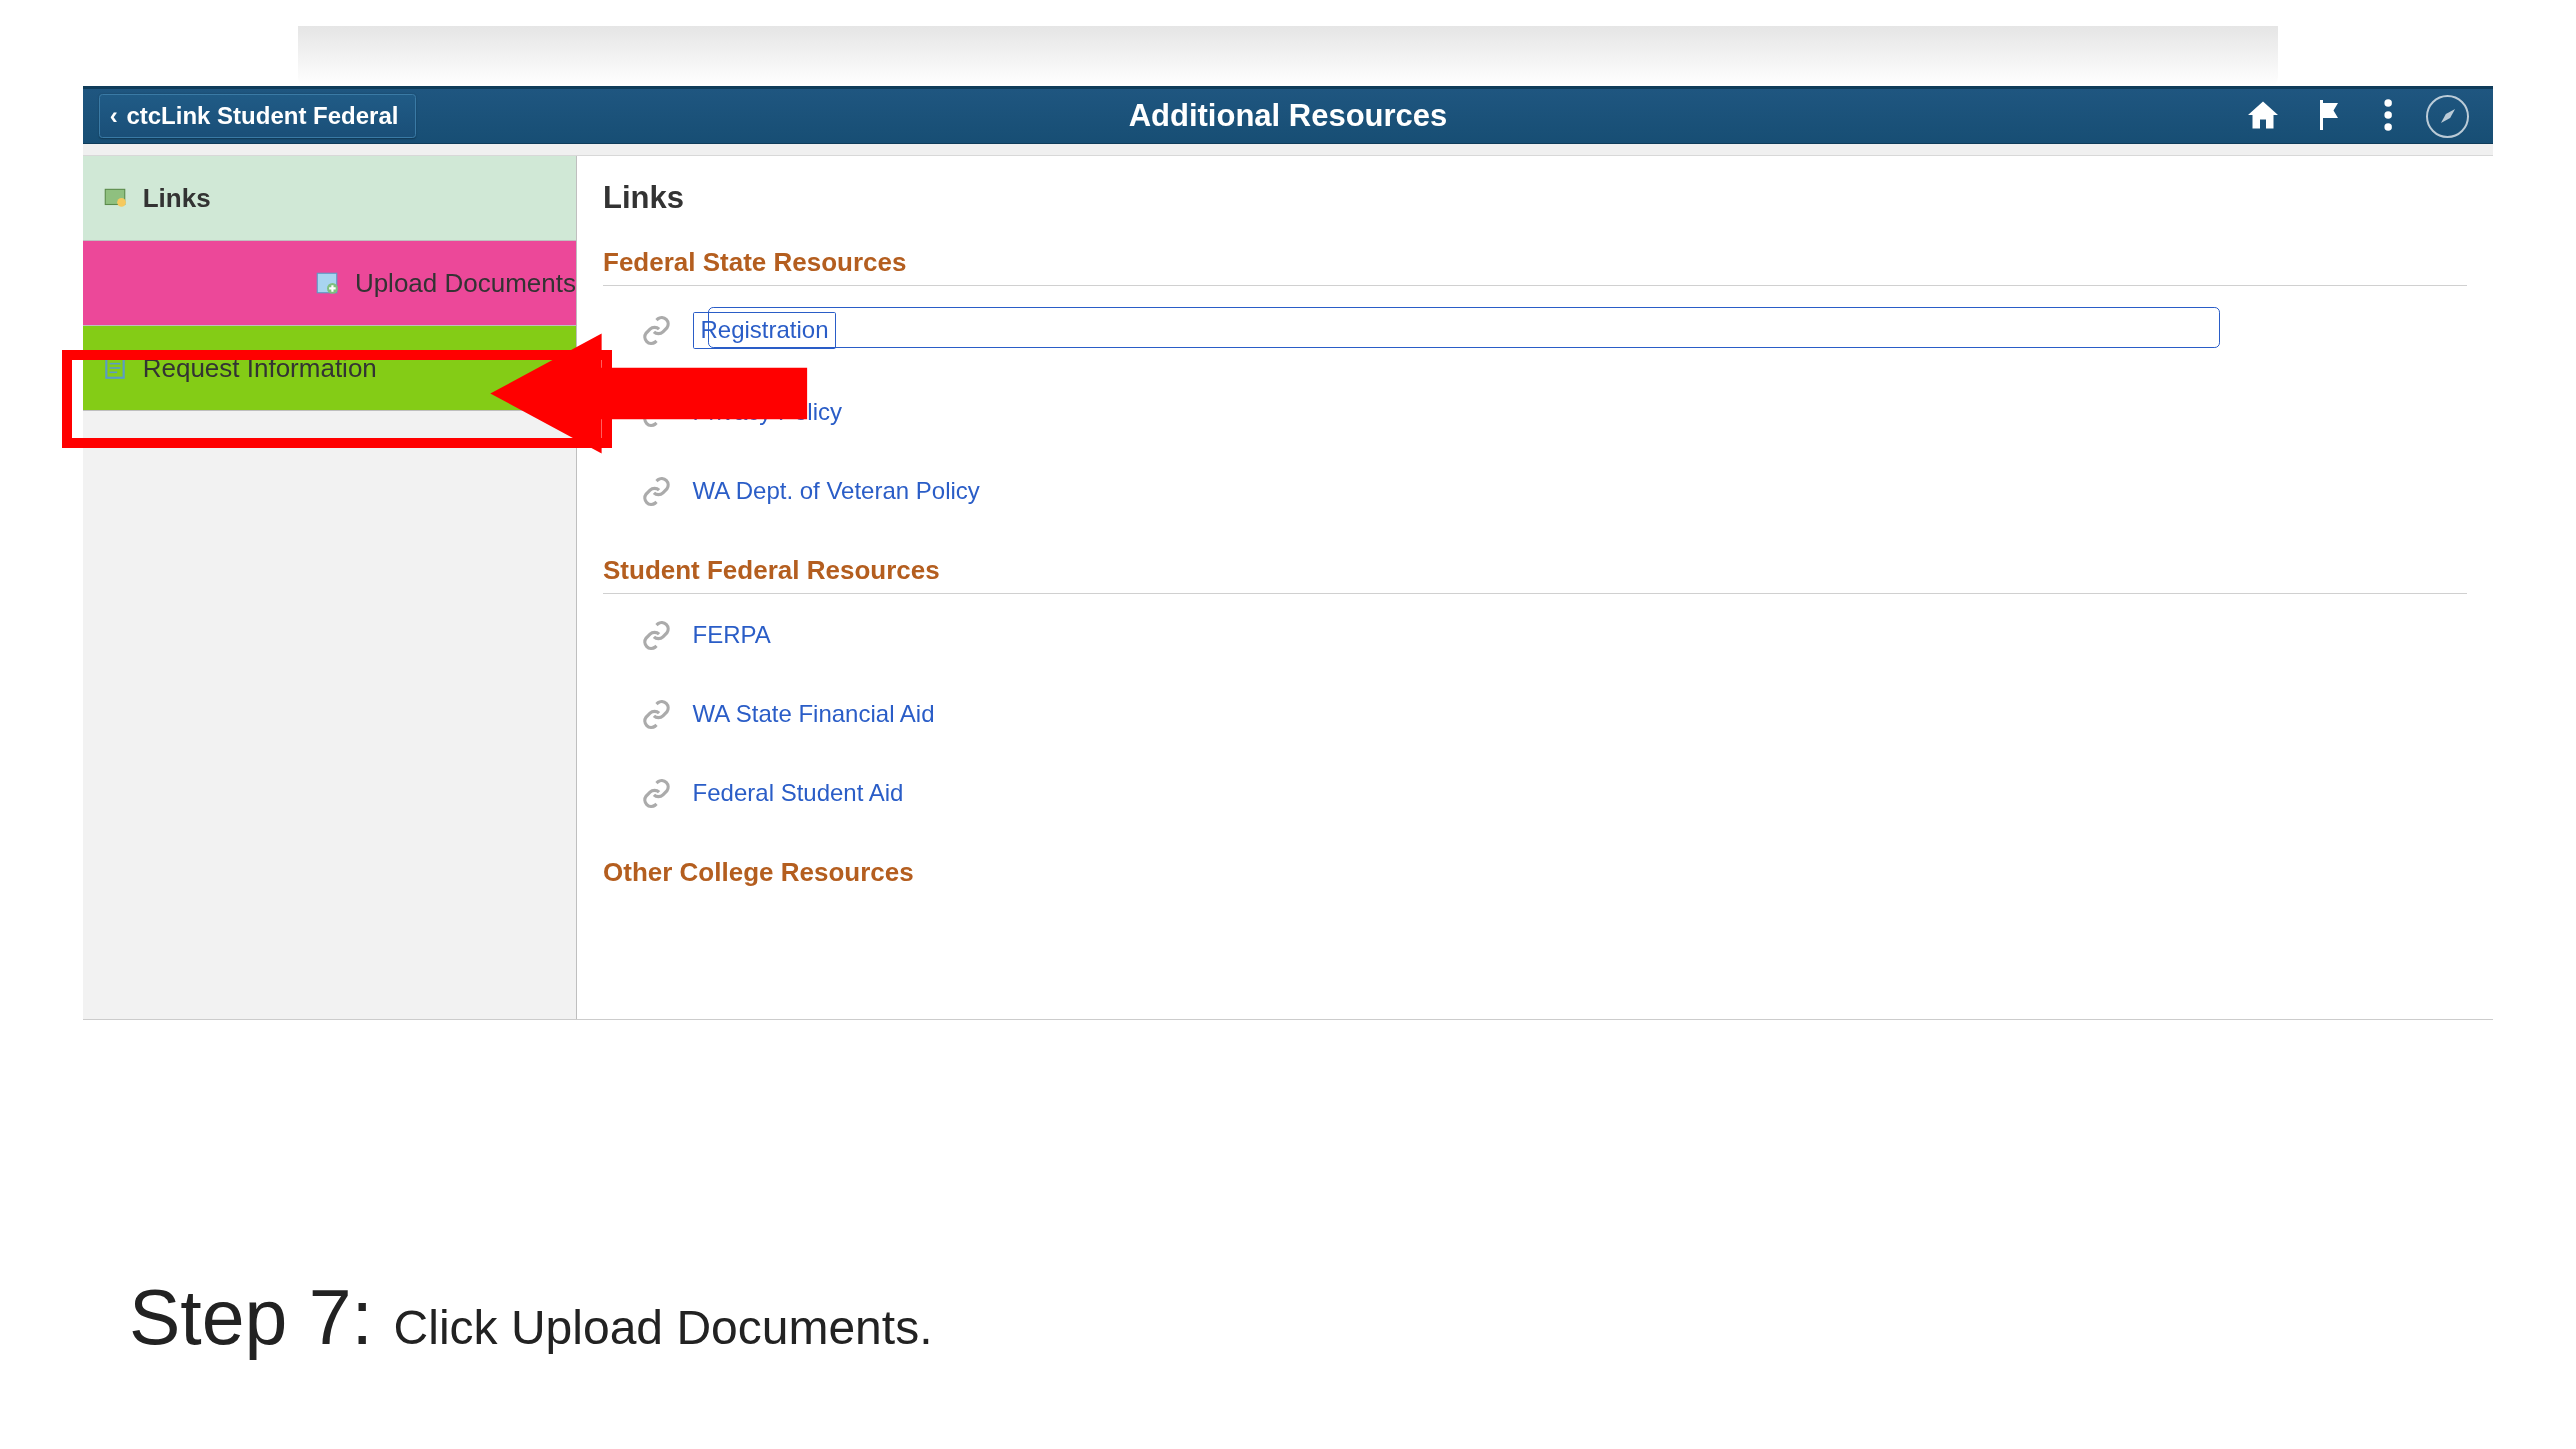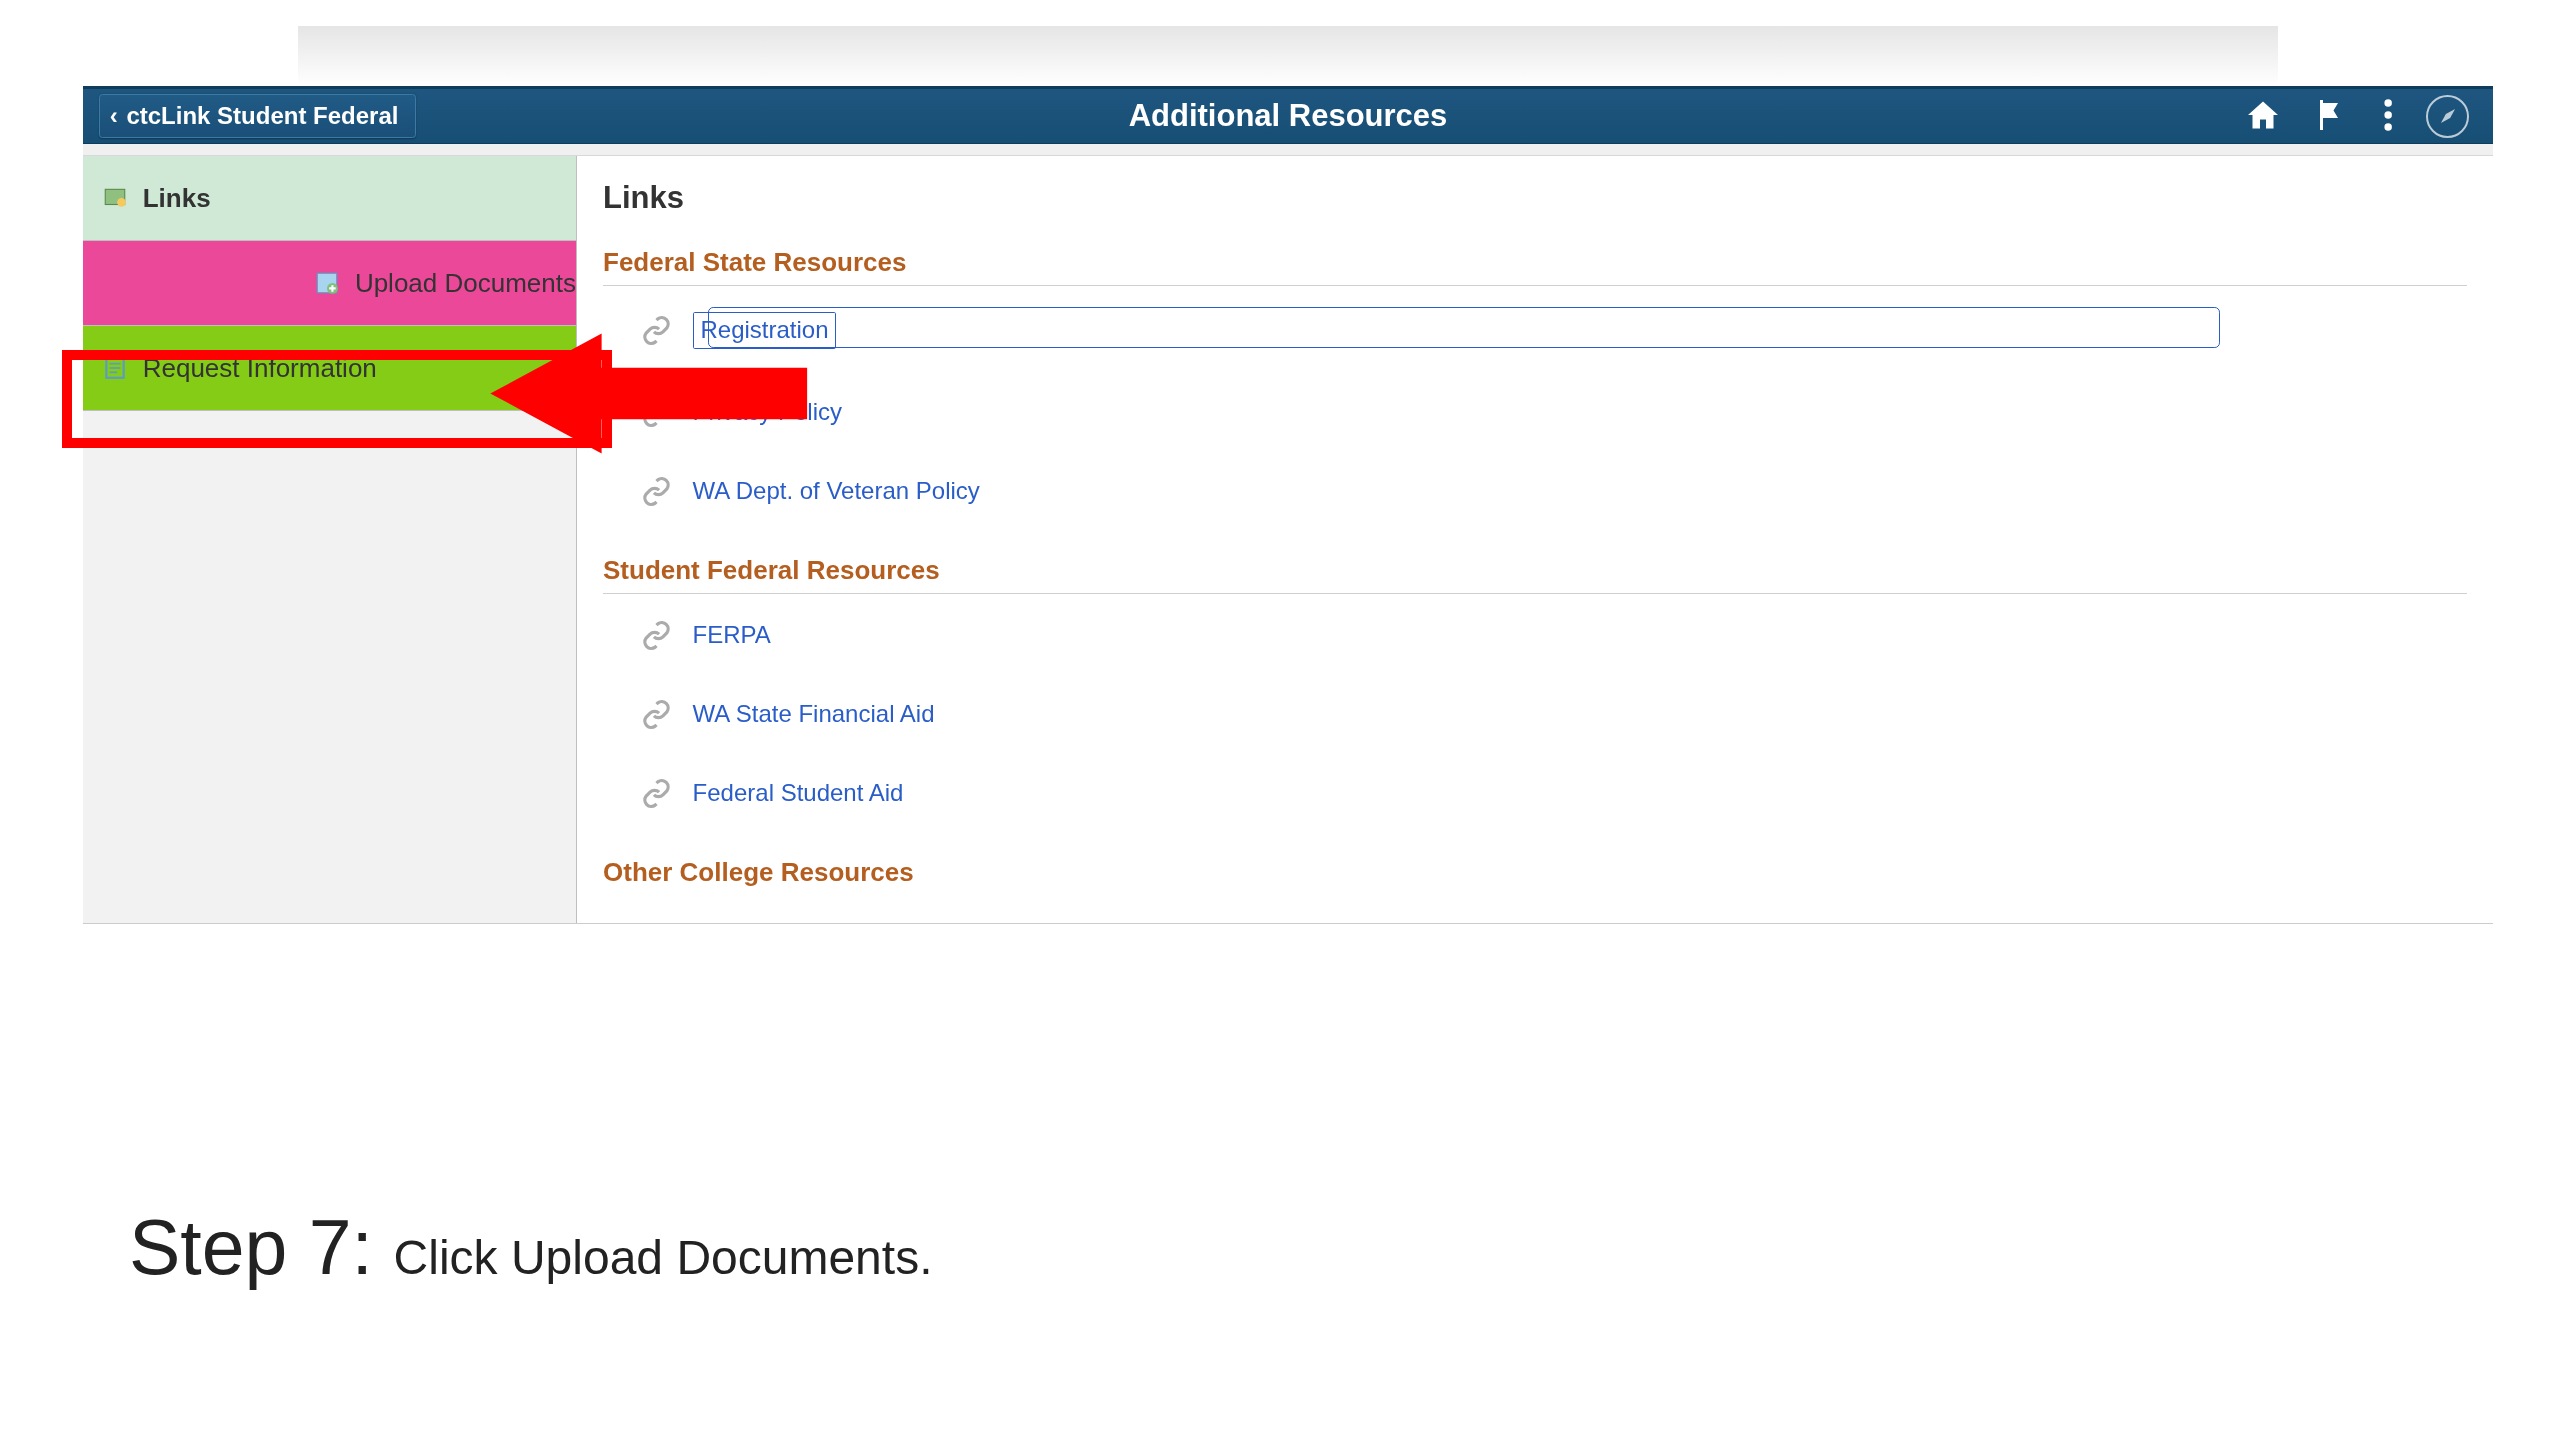--- a/index.html
+++ b/index.html
@@ -72,21 +72,21 @@
       height: 43px;
       border: 2.6px solid #fff;
       border-radius: 50%;
       display: flex;
       align-items: center;
       justify-content: center;
       opacity: 0.7;
     }
     .content-area {
       display: flex;
-      height: 768px;
+      height: 864px;
       border-bottom: 0.9px solid #ccc;
     }
     .sidebar {
       width: 494px;
       background: #f2f2f2;
       border-right: 1.7px solid #bfbfbf;
     }
     .sidebar-item {
       height: 85px;
       display: flex;
@@ -191,21 +191,21 @@
     }
     .red-arrow {
       position: absolute;
       top: 325px;
       left: 490px;
       z-index: 11;
       pointer-events: none;
     }
     .step-text {
       position: absolute;
-      top: 1203px;
+      top: 1273px;
       left: 129px;
       display: flex;
       align-items: baseline;
       gap: 20.6px;
     }
     .step-label {
       font-size: 77px;
       font-weight: 400;
       color: #222;
       font-family: 'Segoe UI', Arial, sans-serif;

